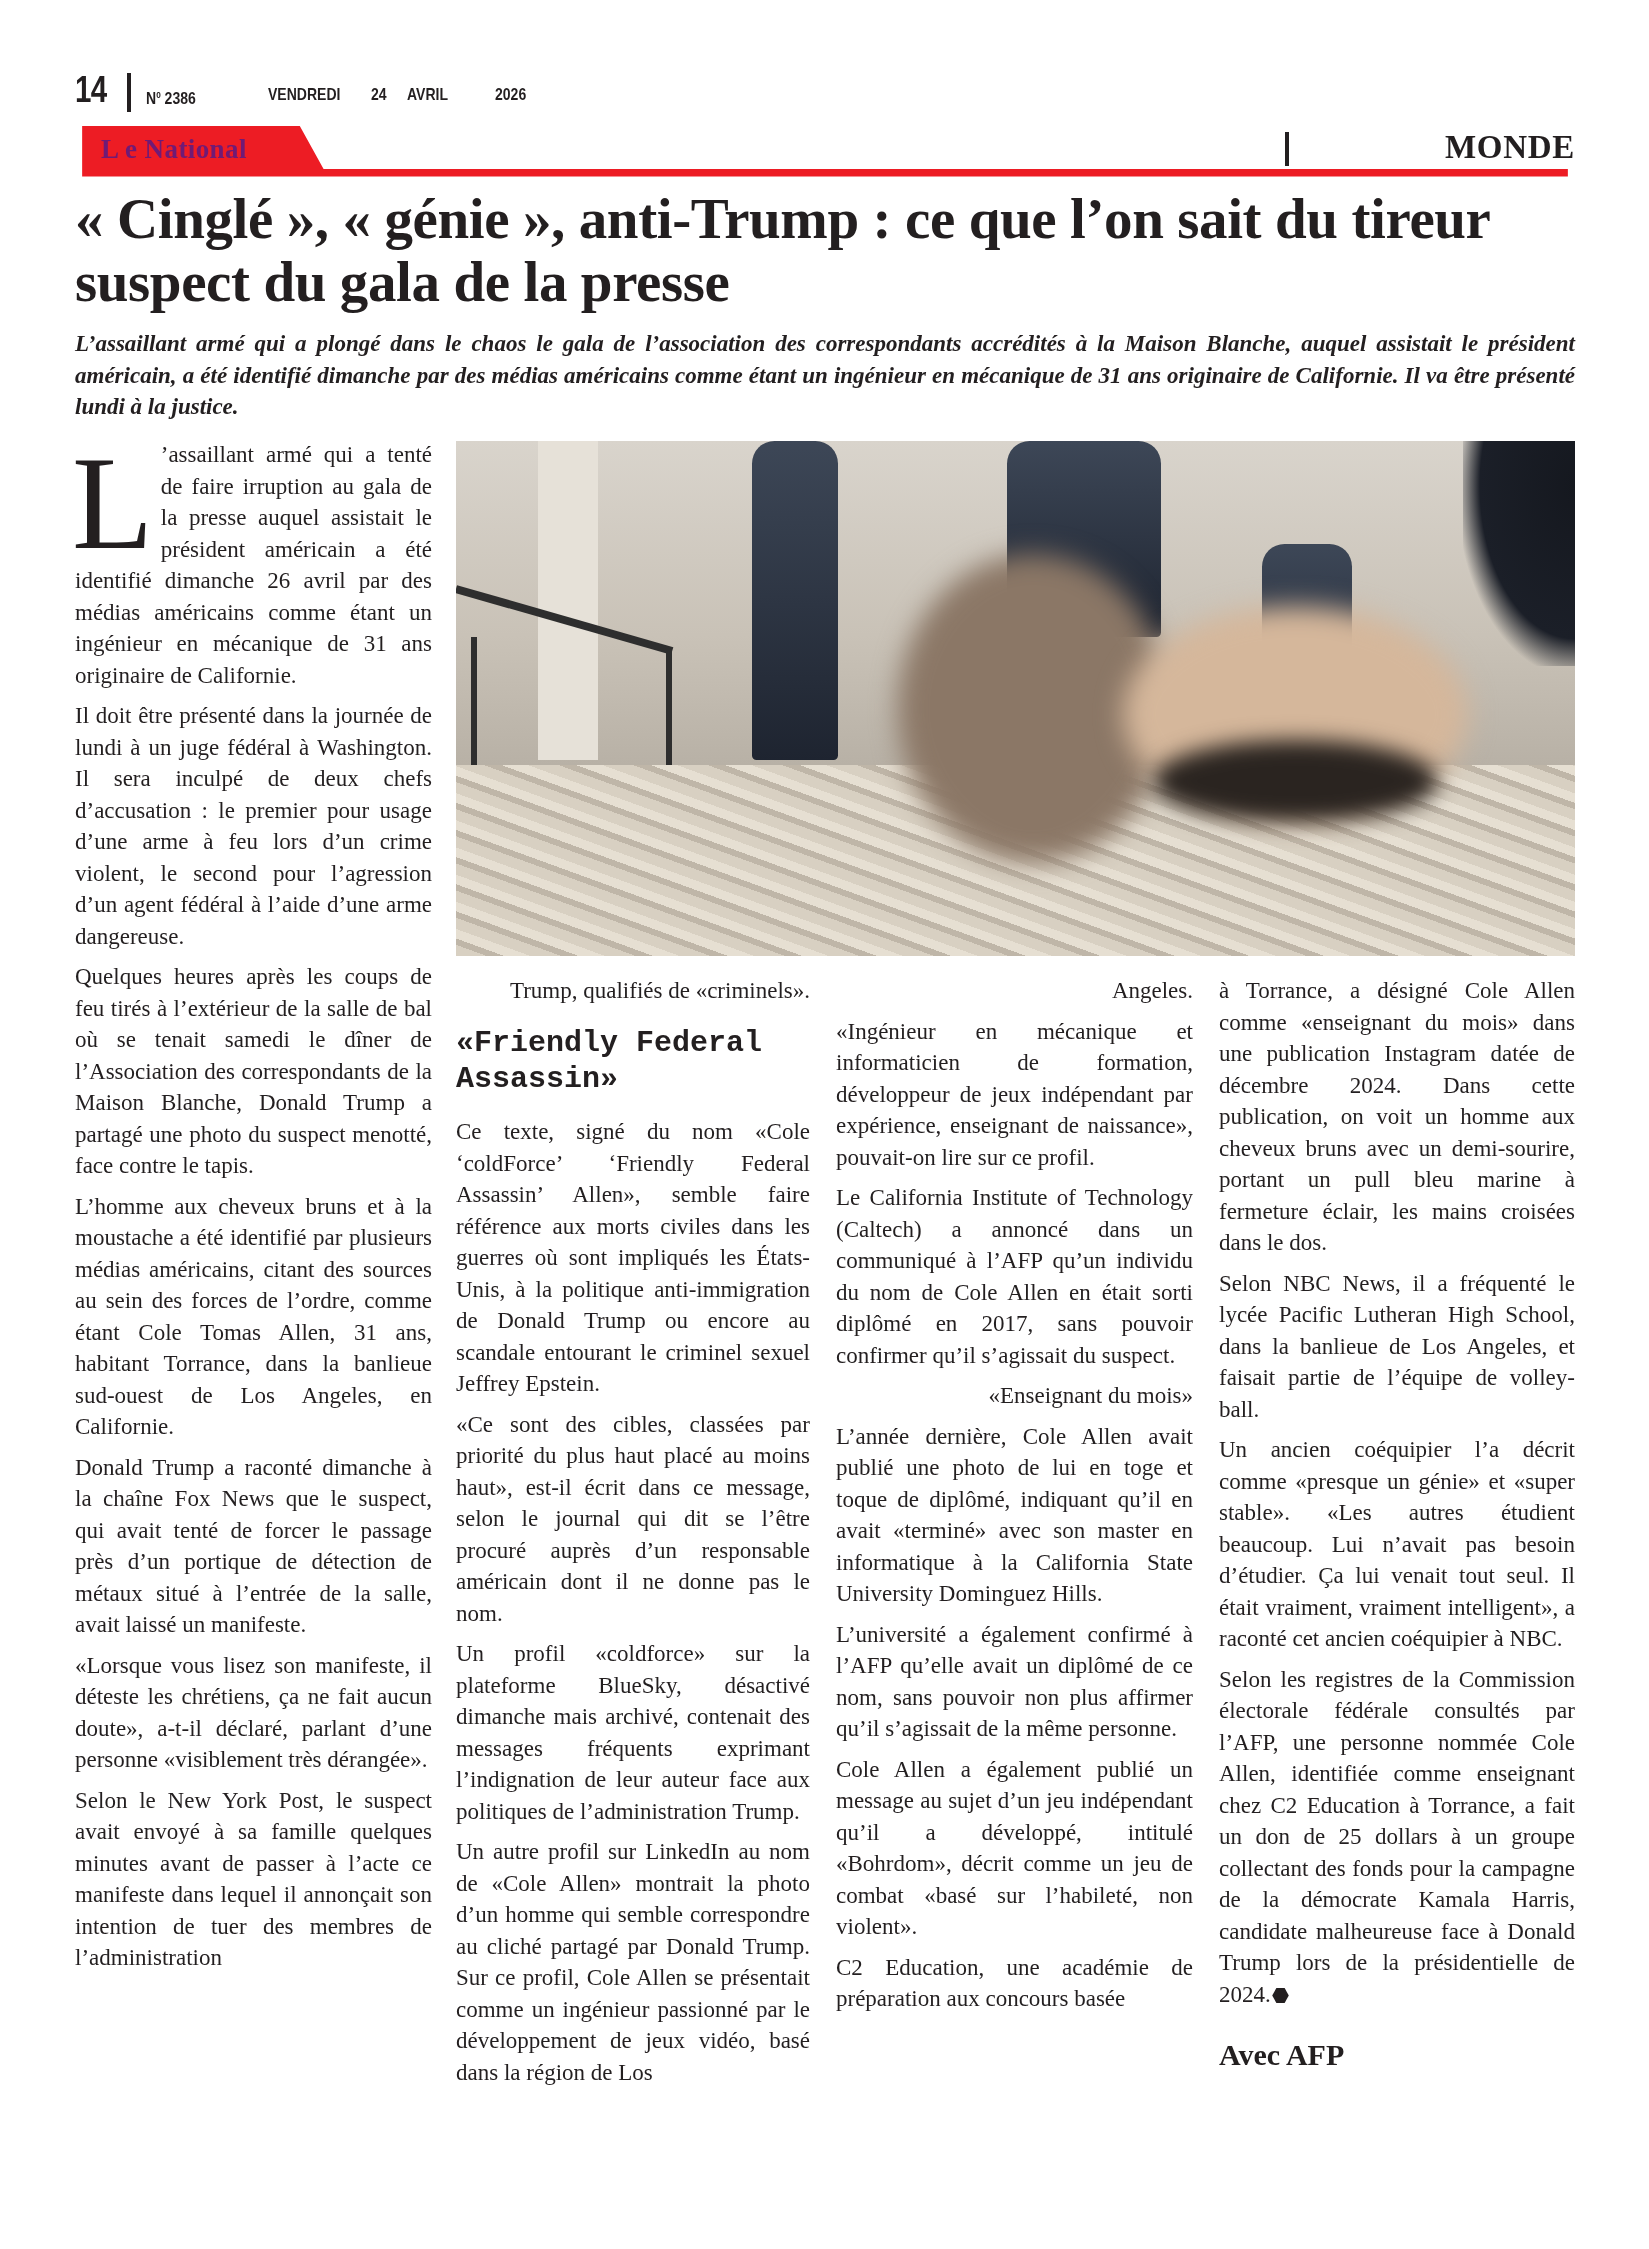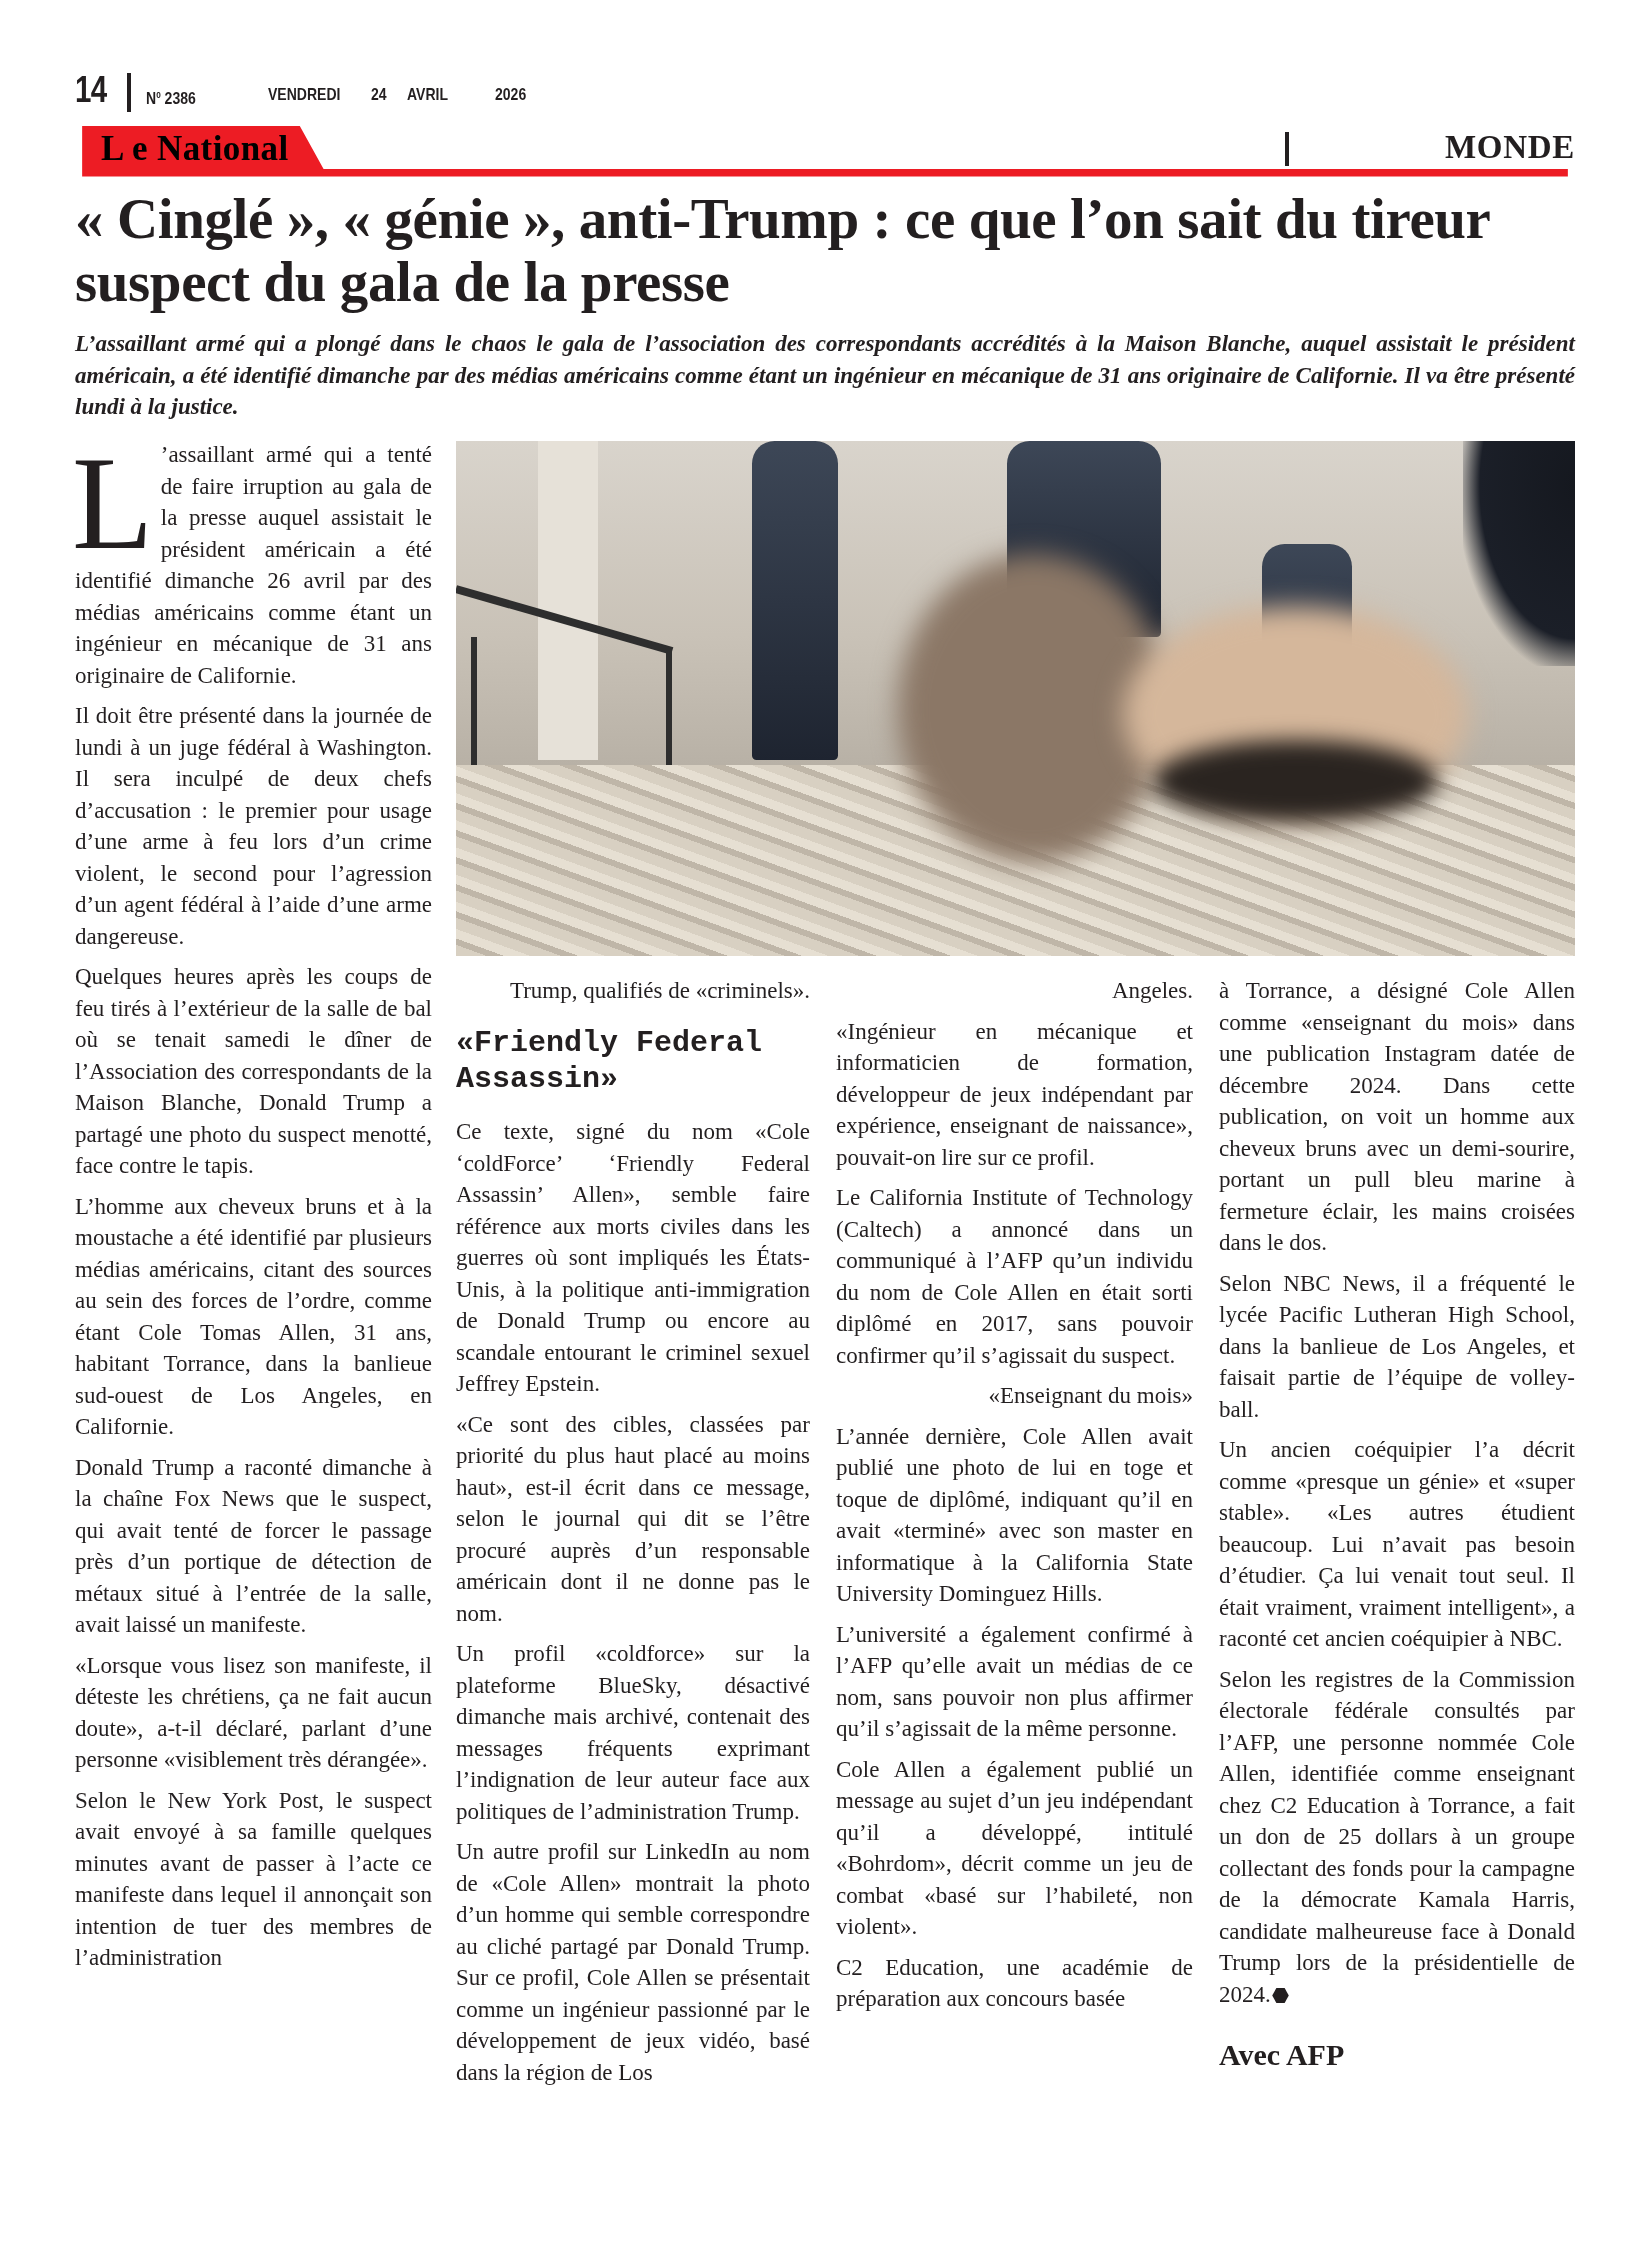--- a/index.html
+++ b/index.html
@@ -5,21 +5,21 @@
   html, body { margin:0; padding:0; background:#ffffff; }
   body { width:1650px; height:2250px; position:relative; overflow:hidden; color:#231f20; font-family:"Liberation Serif", serif; }
   .abs { position:absolute; }
   
   .folio { left:75px; top:69px; font-family:"Liberation Sans", sans-serif; font-weight:700; font-size:36px; letter-spacing:-0.7px; line-height:42px; transform:scaleX(0.82); transform-origin:left; }
   .folio-bar { left:127px; top:73px; width:3.7px; height:39px; background:#231f20; }
   .issue { top:85px; font-family:"Liberation Sans", sans-serif; font-weight:700; font-size:16.5px; line-height:19.5px; transform:scaleX(0.85); transform-origin:left; }
   .issue sup { font-size:9.7px; vertical-align:6px; }
   .band { left:75px; top:126px; width:1500px; height:52px; }
   .band svg { position:absolute; left:0; top:0; }
-  .paper-name { left:101px; top:132px; color:#000000; font-family:"Liberation Serif", serif; font-weight:700; font-size:35px; line-height:34px; letter-spacing:0.4px; }
+  .paper-name { left:101px; top:132px; color:#701a75; font-family:"Liberation Serif", serif; font-weight:700; font-size:27px; line-height:34px; letter-spacing:0.4px; }
   .section-bar { left:1285px; top:132px; width:3.7px; height:34px; background:#231f20; }
   .section { right:75px; top:126px; font-family:"Liberation Serif", serif; font-weight:700; font-size:33px; line-height:42px; letter-spacing:0.7px; }
   
   .headline { left:75px; top:187px; width:1507px; font-family:"Liberation Serif", serif; font-weight:700; font-size:57px; line-height:63px; letter-spacing:-0.4px; margin:0; }
   .lead { left:75px; top:328px; width:1500px; font-family:"Liberation Serif", serif; font-style:italic; font-weight:700; font-size:23px; line-height:31.5px; text-align:justify; margin:0; }
   
   .col { position:absolute; font-family:"Liberation Serif", serif; font-size:23px; line-height:31.5px; text-align:justify; hyphens:none; }
   .col p { margin:0 0 9px 0; }
   .col1 { left:75px; top:439px; width:357px; }
   .col2 { left:456px; top:975px; width:354px; }
@@ -97,21 +97,21 @@
   <p>Un profil «coldforce» sur la plateforme BlueSky, désactivé dimanche mais archivé, contenait des messages fréquents exprimant l’indignation de leur auteur face aux politiques de l’administration Trump.</p>
   <p>Un autre profil sur LinkedIn au nom de «Cole Allen» montrait la photo d’un homme qui semble correspondre au cliché partagé par Donald Trump. Sur ce profil, Cole Allen se présentait comme un ingénieur passionné par le développement de jeux vidéo, basé dans la région de Los</p>
 </div>
 
 <div class="col col3">
   <p class="plainhead">Angeles.</p>
   <p>«Ingénieur en mécanique et informaticien de formation, développeur de jeux indépendant par expérience, enseignant de naissance», pouvait-on lire sur ce profil.</p>
   <p>Le California Institute of Technology (Caltech) a annoncé dans un communiqué à l’AFP qu’un individu du nom de Cole Allen en était sorti diplômé en 2017, sans pouvoir confirmer qu’il s’agissait du suspect.</p>
   <p class="plainhead">«Enseignant du mois»</p>
   <p>L’année dernière, Cole Allen avait publié une photo de lui en toge et toque de diplômé, indiquant qu’il en avait «terminé» avec son master en informatique à la California State University Dominguez Hills.</p>
-  <p>L’université a également confirmé à l’AFP qu’elle avait un médias de ce nom, sans pouvoir non plus affirmer qu’il s’agissait de la même personne.</p>
+  <p>L’université a également confirmé à l’AFP qu’elle avait un diplômé de ce nom, sans pouvoir non plus affirmer qu’il s’agissait de la même personne.</p>
   <p>Cole Allen a également publié un message au sujet d’un jeu indépendant qu’il a développé, intitulé «Bohrdom», décrit comme un jeu de combat «basé sur l’habileté, non violent».</p>
   <p>C2 Education, une académie de préparation aux concours basée</p>
 </div>
 
 <div class="col col4">
   <p>à Torrance, a désigné Cole Allen comme «enseignant du mois» dans une publication Instagram datée de décembre 2024. Dans cette publication, on voit un homme aux cheveux bruns avec un demi-sourire, portant un pull bleu marine à fermeture éclair, les mains croisées dans le dos.</p>
   <p>Selon NBC News, il a fréquenté le lycée Pacific Lutheran High School, dans la banlieue de Los Angeles, et faisait partie de l’équipe de volley-ball.</p>
   <p>Un ancien coéquipier l’a décrit comme «presque un génie» et «super stable». «Les autres étudient beaucoup. Lui n’avait pas besoin d’étudier. Ça lui venait tout seul. Il était vraiment, vraiment intelligent», a raconté cet ancien coéquipier à NBC.</p>
   <p><span>Selon les registres de la Commission électorale fédérale consultés par l’AFP, une personne nommée Cole Allen, identifiée comme enseignant chez C2 Education à Torrance, a fait un don de 25 dollars à un groupe collectant des fonds pour la campagne de la démocrate Kamala Harris, candidate malheureuse face à Donald Trump lors de la présidentielle de 2024.</span><span class="end-mark"></span></p>
   <div class="byline">Avec AFP</div>

